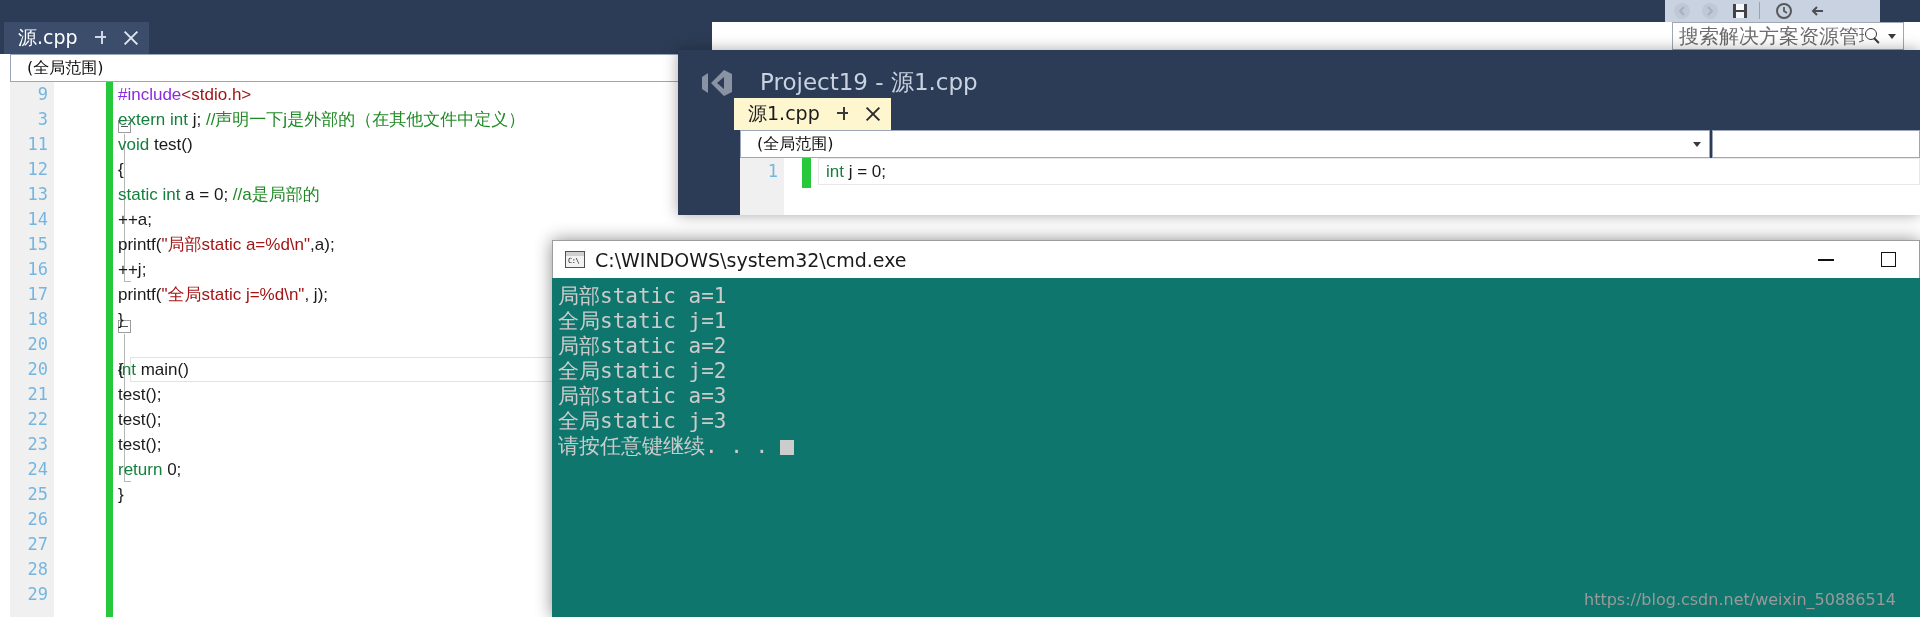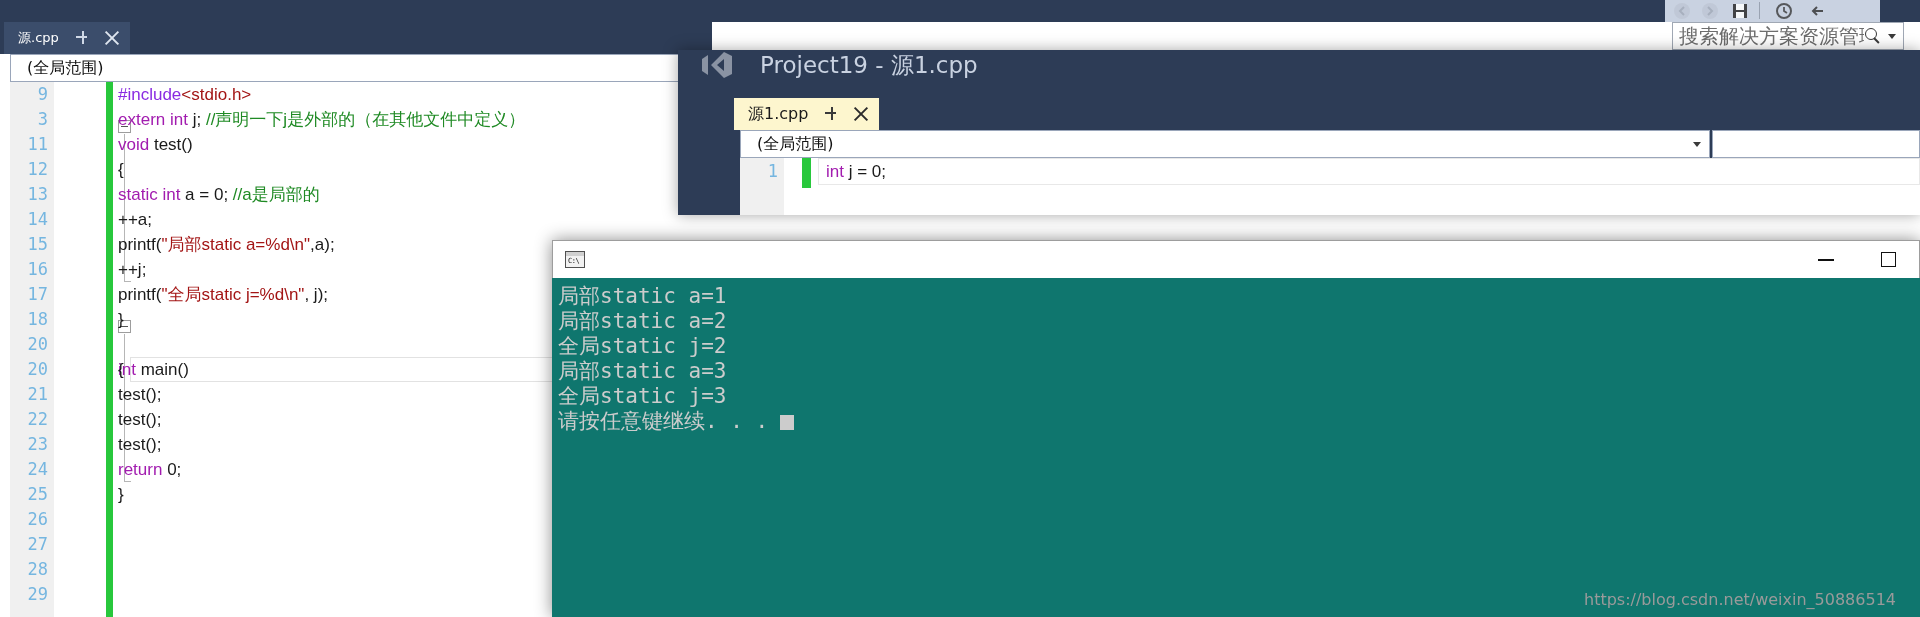--- a/index.html
+++ b/index.html
@@ -29,21 +29,21 @@
   .mag i{position:absolute;left:0;top:0;width:10px;height:10px;border:1.6px solid #3a3a3a;border-radius:50%;}
   .mag b{position:absolute;left:9px;top:9px;width:7px;height:1.8px;background:#3a3a3a;transform:rotate(45deg);transform-origin:left center;}
   .caret-dn{width:0;height:0;border-left:4px solid transparent;border-right:4px solid transparent;border-top:5px solid #3a3a3a;margin:0 3px 0 6px;flex:0 0 auto;}
 
   
   #tabstrip-back{position:absolute;left:0;top:22px;width:712px;height:32px;background:#2d3c56;}
   #tab-back{
     position:absolute;left:4px;top:22px;height:32px;background:#3b4d6b;
     display:flex;align-items:center;padding:0 10px 0 14px;box-sizing:border-box;
   }
-  #tab-back .tname{font-size:13px;color:#ffffff;font-family:"DejaVu Sans",sans-serif;}
+  #tab-back .tname{font-size:19px;color:#ffffff;font-family:"DejaVu Sans",sans-serif;}
   .pinico{width:18px;height:18px;position:relative;margin-left:14px;}
   .pinico:before{content:"";position:absolute;left:3px;top:7px;width:11px;height:2px;background:#cfd8e6;}
   .pinico:after{content:"";position:absolute;left:9px;top:2px;width:2px;height:13px;background:#cfd8e6;}
   .xico{width:16px;height:16px;position:relative;margin-left:13px;}
   .xico:before,.xico:after{content:"";position:absolute;left:-1px;top:7px;width:18px;height:2px;background:#dfe6f0;}
   .xico:before{transform:rotate(45deg);} .xico:after{transform:rotate(-45deg);}
 
   
   #scope-back{
     position:absolute;left:10px;top:54px;width:702px;height:28px;
@@ -53,43 +53,43 @@
   #scope-back span{font-size:16px;color:#111;font-family:"DejaVu Sans",sans-serif;}
 
   
   #editor-back{position:absolute;left:10px;top:82px;width:702px;height:535px;background:#ffffff;overflow:hidden;}
   #gutter-back{position:absolute;left:0;top:0;width:44px;height:535px;background:#f0f0f0;}
   #changebar-back{position:absolute;left:96px;top:0;width:7px;height:535px;background:#28c83c;}
   .ln{position:absolute;width:44px;text-align:right;padding-right:6px;box-sizing:border-box;
       font-family:"DejaVu Sans Mono","Liberation Mono",monospace;font-size:17px;color:#75b6e0;}
   .ctext{position:absolute;left:108px;font-family:Liberation Sans, sans-serif;
       font-size:17px;color:#1a1a1a;}
-  .k{color:#a21caf;} .pp{color:#8a2be2;} .str{color:#a31515;} .cm{color:#1f8a24;}
+  .k{color:#15803d;} .pp{color:#8a2be2;} .str{color:#a31515;} .cm{color:#1f8a24;}
   .inc{color:#a31515;}
 
   
   .collapse-box{position:absolute;width:13px;height:13px;border:1px solid #9d9d9d;background:#fff;box-sizing:border-box;}
   .collapse-box:before{content:"";position:absolute;left:2px;top:5px;width:7px;height:1px;background:#555;}
   .guide{position:absolute;width:1px;background:#b6b6b6;}
   .guide-foot{position:absolute;height:1px;background:#b6b6b6;}
   .cur-line{position:absolute;left:120px;height:25px;border:1px solid #e2e2e2;box-sizing:border-box;background:transparent;}
 
   
   #vs-front{
     position:absolute;left:678px;top:50px;width:1242px;height:165px;
     background:#2d3c56;box-shadow:0 0 14px rgba(0,0,0,.35);
   }
-  #vs-front-title{position:absolute;left:0;top:0;width:100%;height:48px;display:flex;align-items:flex-start;}
+  #vs-front-title{position:absolute;left:0;top:0;width:100%;height:48px;display:flex;align-items:flex-end;}
   #vs-logo{width:34px;height:30px;margin-left:22px;flex:0 0 auto;}
   #vs-front-title .ttl{margin-left:26px;font-size:23px;color:#c9d2e1;font-family:"DejaVu Sans",sans-serif;}
   #tab-front{
     position:absolute;left:56px;top:48px;height:32px;background:#fdf6ce;
     display:flex;align-items:center;padding:0 10px 0 14px;box-sizing:border-box;
   }
-  #tab-front .tname{font-size:16px;color:#1a1a1a;font-family:"DejaVu Sans",sans-serif;}
+  #tab-front .tname{font-size:19px;color:#1a1a1a;font-family:"DejaVu Sans",sans-serif;}
   .pinico.dark:before,.pinico.dark:after{background:#3a3a3a;}
   .xico.dark:before,.xico.dark:after{background:#2a2a2a;}
 
   #scope-front{
     position:absolute;left:62px;top:80px;width:970px;height:28px;
     background:#ffffff;border:1px solid #9aa6ba;box-sizing:border-box;
     display:flex;align-items:center;padding-left:16px;
   }
   #scope-front span{font-size:16px;color:#111;font-family:"DejaVu Sans",sans-serif;}
   #scope-front .caret-dn{margin-left:auto;margin-right:8px;}
@@ -287,30 +287,32 @@
         <div class="ctext" style="top: 0px; left: 86px; line-height: 27px;"><span class="k">int</span><span> j = 0;</span></div>
       </div>
   </div>
 </div>
 
 <div id="cmd">
   <div id="cmd-title">
     <span id="cmd-ico">
         <i>C:\</i>
       </span>
+    <span class="ctitle">C:\WINDOWS\system32\cmd.exe</span>
     <span style="flex:1"></span>
     <span class="wbtn">
         <span class="wmin"></span>
       </span>
     <span class="wbtn">
         <span class="wmax"></span>
       </span>
   </div>
   <div id="cmd-body">
       <div class="cline">局部static a=1</div>
+      <div class="cline">全局static j=1</div>
       <div class="cline">局部static a=2</div>
       <div class="cline">全局static j=2</div>
       <div class="cline">局部static a=3</div>
       <div class="cline">全局static j=3</div>
       <div class="cline"><span>请按任意键继续. . .</span><span id="cursor-blk"></span></div>
     </div>
 </div>
 
 <div id="watermark">https://blog.csdn.net/weixin_50886514</div>
 

